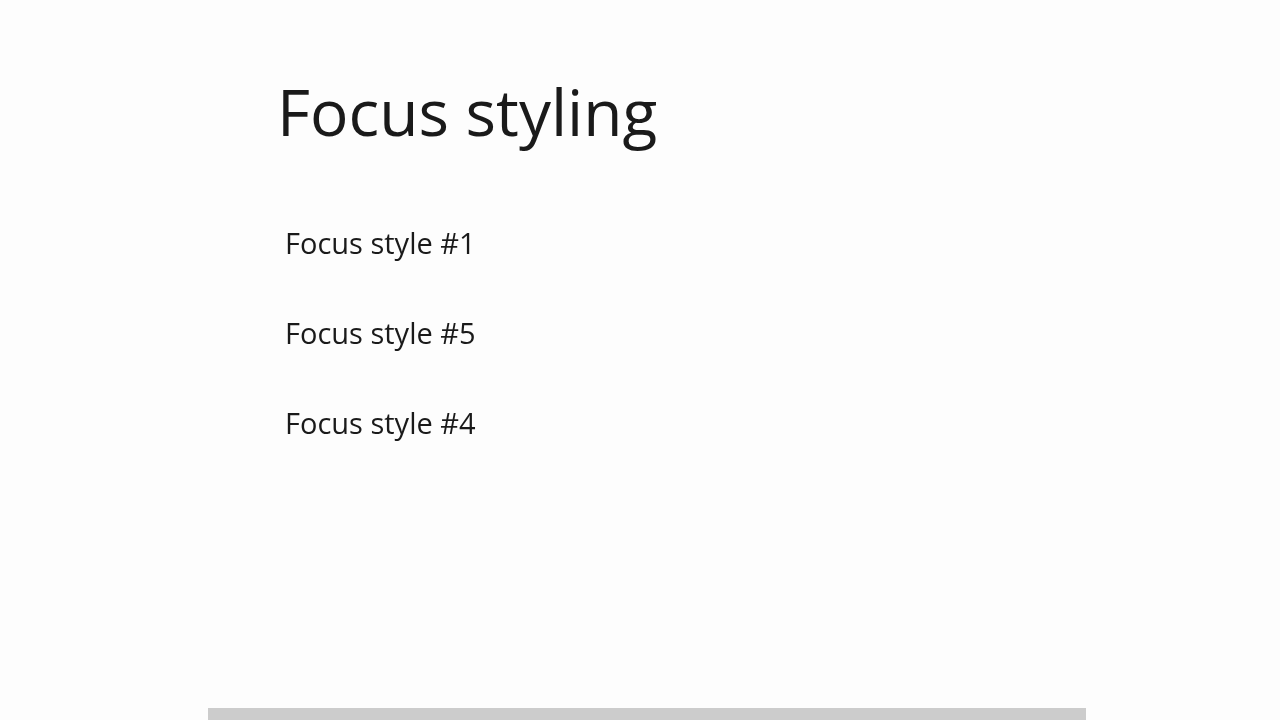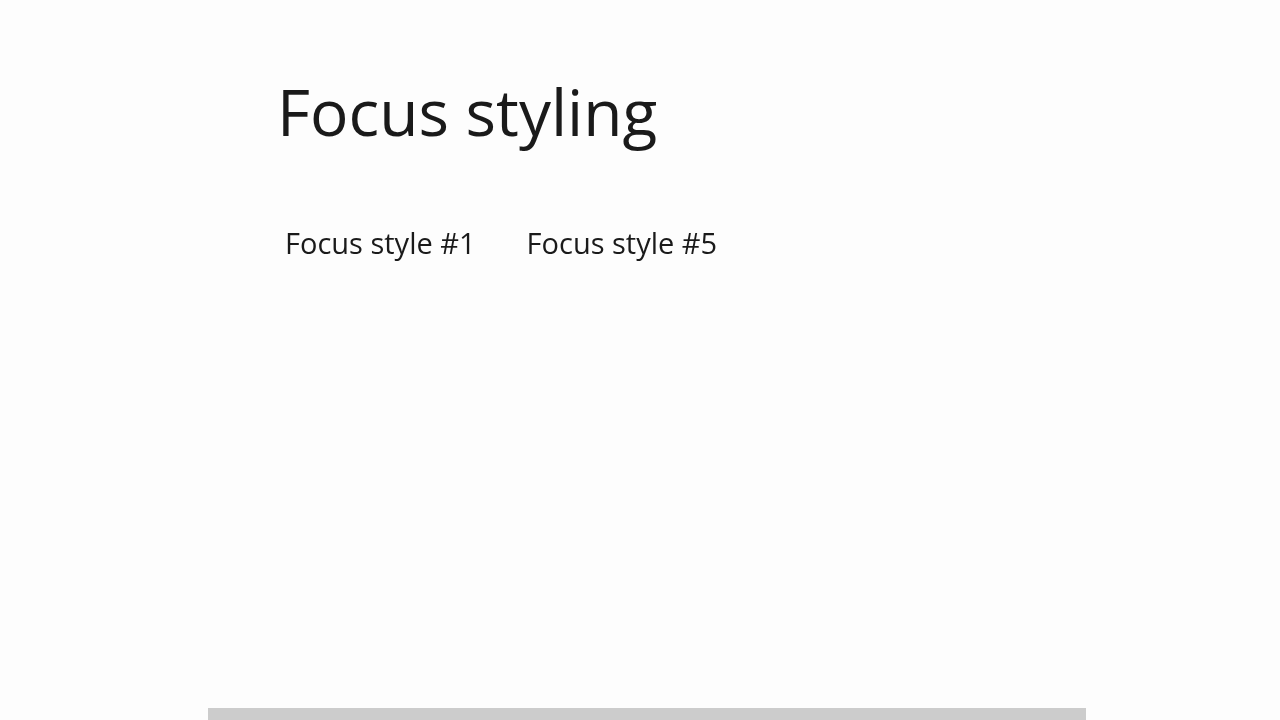--- a/index.html
+++ b/index.html
@@ -23,20 +23,21 @@
     }
     h1 {
       font-size: 64px;
       font-weight: 400;
       line-height: 1.2;
       margin-bottom: 48px;
       color: #1a1a1a;
     }
     .link-list {
       display: flex;
+      flex-direction: column;
       gap: 35px;
     }
     .link-item {
       font-size: 29px;
       font-weight: 400;
       color: #1a1a1a;
       text-decoration: none;
       cursor: pointer;
       display: inline-block;
       width: fit-content;
@@ -51,16 +52,17 @@
     }
   </style>
 </head>
 <body>
 
 <div class="container">
   <h1>Focus styling</h1>
   <div class="link-list">
     <a href="#" class="link-item">Focus style #1</a>
     <a href="#" class="link-item">Focus style #5</a>
+    <a href="#" class="link-item">Focus style #4</a>
   </div>
 </div>
 
 <div class="footer-divider"></div>
 
 </body></html>

